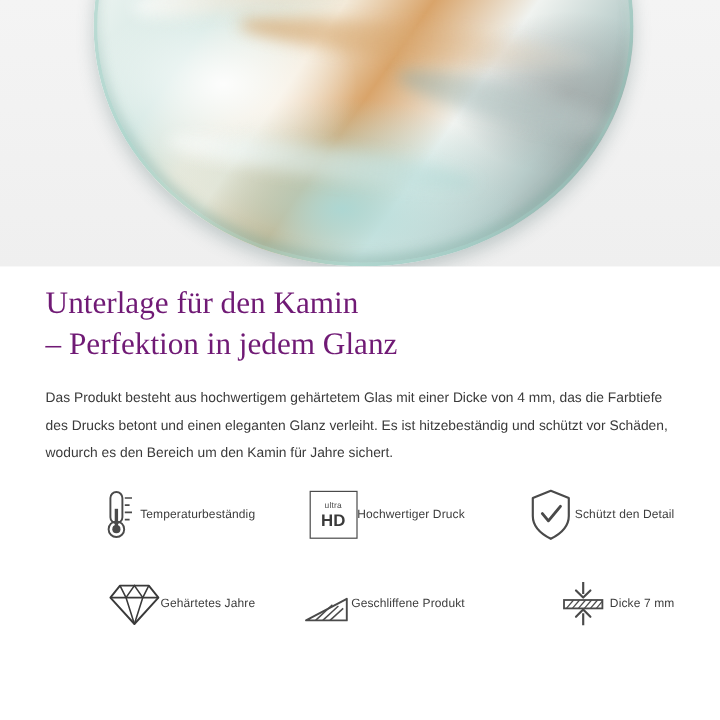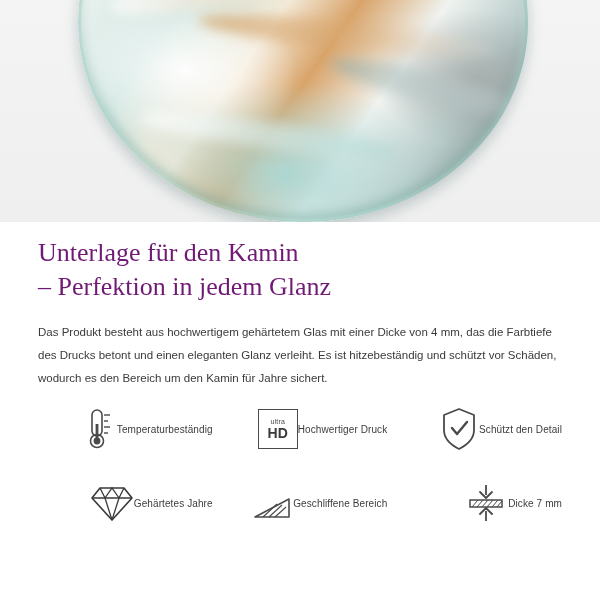--- a/index.html
+++ b/index.html
@@ -210,21 +210,21 @@
 
   <div class="feature">
     <div class="icon-box">
       <svg width="42" height="40" viewBox="0 0 42 40">
         <path d="M4 34 H38 V16 Z" fill="none" stroke="#4a4a4a" stroke-width="1.6" stroke-linejoin="round"></path>
         <line x1="12" y1="34" x2="26" y2="21" stroke="#4a4a4a" stroke-width="1.2"></line>
         <line x1="18" y1="34" x2="31" y2="22" stroke="#4a4a4a" stroke-width="1.2"></line>
         <line x1="24" y1="34" x2="35" y2="24" stroke="#4a4a4a" stroke-width="1.2"></line>
       </svg>
     </div>
-    <div class="caption">Geschliffene Bereich</div>
+    <div class="caption">Geschliffene Produkt</div>
   </div>
 
   <div class="feature">
     <div class="icon-box">
       <svg width="44" height="44" viewBox="0 0 44 44">
         <path d="M22 4 V14" stroke="#4a4a4a" stroke-width="1.8"></path>
         <path d="M16 11 L22 17 L28 11" fill="none" stroke="#4a4a4a" stroke-width="1.8" stroke-linecap="round" stroke-linejoin="round"></path>
         <rect x="6" y="19" width="32" height="7" fill="none" stroke="#4a4a4a" stroke-width="1.5"></rect>
         <line x1="8" y1="26" x2="14" y2="19" stroke="#4a4a4a" stroke-width="1"></line>
         <line x1="13" y1="26" x2="19" y2="19" stroke="#4a4a4a" stroke-width="1"></line>

